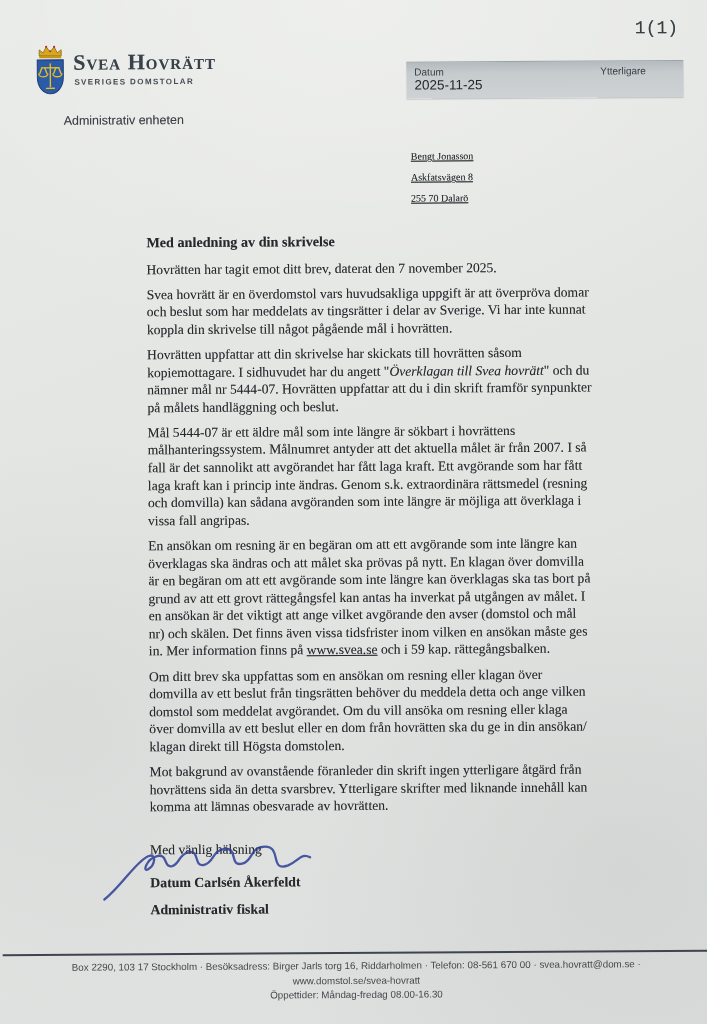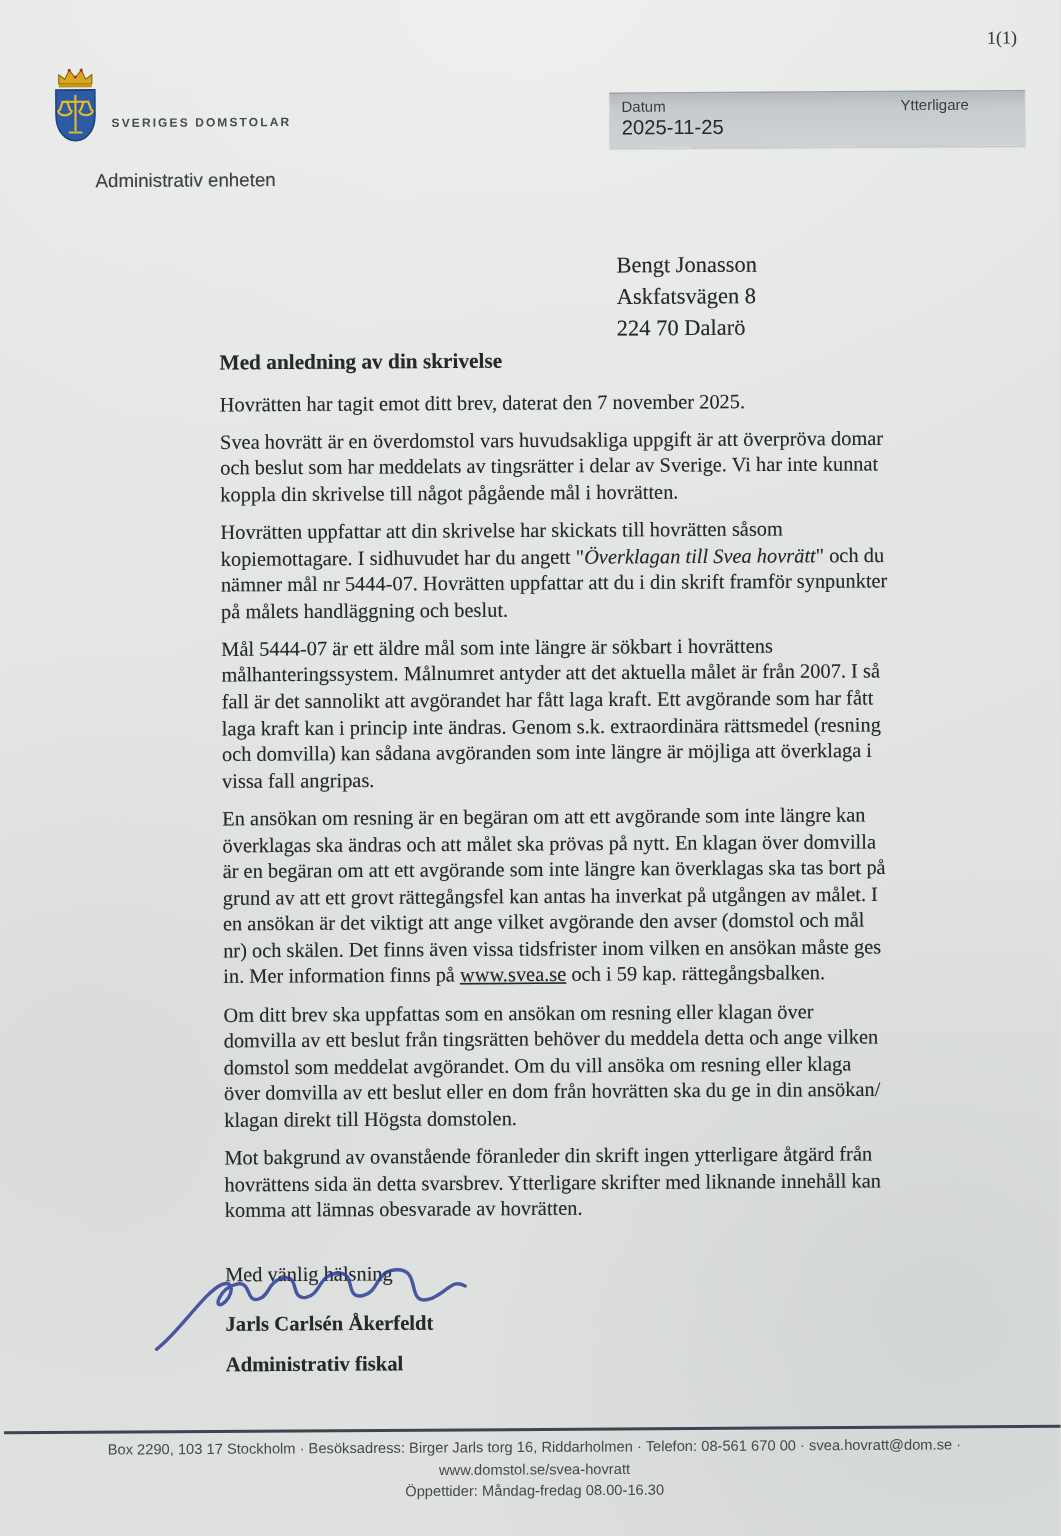--- a/index.html
+++ b/index.html
@@ -13,42 +13,42 @@
     position:absolute;inset:0;
     background:
       radial-gradient(120% 60% at 50% 0%, rgba(255,255,255,0.30), rgba(255,255,255,0) 60%),
       radial-gradient(70% 45% at 88% 85%, rgba(110,120,116,0.10), rgba(0,0,0,0) 70%),
       radial-gradient(60% 40% at 8% 70%, rgba(110,120,116,0.08), rgba(0,0,0,0) 70%),
       linear-gradient(158deg,#e8eae7 0%,#e3e5e3 45%,#dcdfdd 100%);
   }
   .content{position:absolute;inset:0;transform:rotate(-0.35deg);}
   .soft{text-shadow:0 0 0.5px rgba(38,41,44,0.35);}
 
-  .page-number{position:absolute;top:20px;right:26px;font-family:Liberation Serif, serif;
-    font-size:12px;color:#3a3e44;text-align:right;}
+  .page-number{position:absolute;top:20px;right:26px;font-family:Liberation Mono, monospace;
+    font-size:18px;color:#3a3e44;text-align:right;}
 
   
   .coa{position:absolute;left:38px;top:42px;width:30px;height:52px;}
   .wordmark{position:absolute;left:76px;top:48px;font-variant:small-caps;
     font-size:22px;letter-spacing:1px;color:#39414a;font-weight:600;}
   .org-sub{position:absolute;left:77px;top:76px;font-family:"Liberation Sans",sans-serif;
     font-size:8px;font-weight:700;letter-spacing:1.4px;color:#454b52;text-transform:uppercase;}
   .department{position:absolute;left:66px;top:112px;font-family:"Liberation Sans",sans-serif;
     font-size:12.5px;color:#3d4146;}
 
   .datebox{position:absolute;left:409px;top:62px;width:277px;height:36px;
     background:linear-gradient(180deg,#b4babe 0,#c6cbce 30%,#ced2d4 100%);
     border-top:1px solid #9aa1a7;box-shadow:0 1px 1px rgba(120,126,130,0.35);}
   .datebox .lbl{font-family:"Liberation Sans",sans-serif;font-size:10px;color:#383d42;}
   .datebox .date-lbl{position:absolute;left:8px;top:4px;}
   .datebox .date-val{position:absolute;left:8px;top:15px;font-family:"Liberation Sans",sans-serif;
     font-size:13.5px;font-weight:400;color:#24272b;}
   .datebox .diary-lbl{position:absolute;left:194px;top:4px;}
 
-  .recipient{position:absolute;left:413px;top:168px;font-size:15px;line-height:21px;color:#26292c;}
+  .recipient{position:absolute;left:413px;top:146px;font-size:10px;line-height:21px;color:#26292c;text-decoration:underline;}
 
   
   .body-col{position:absolute;left:148px;top:233px;width:445px;font-size:13.6px;line-height:17.6px;}
   .subject{font-weight:700;font-size:14.2px;margin:0 0 9px 0;}
   .para{margin:0 0 7.5px 0;}
   .run-italic{font-style:italic;}
   .run-underline{text-decoration:underline;}
 
   
   .closing{position:absolute;left:148px;top:821px;font-size:13.6px;margin-top:20px;}
@@ -84,52 +84,53 @@
         <line x1="6.5" y1="24" x2="23.5" y2="24"></line>
         <path d="M3.5 30 A4.5 3 0 0 0 12.5 30"></path>
         <path d="M17.5 30 A4.5 3 0 0 0 26.5 30"></path>
         <line x1="6.5" y1="24" x2="4.5" y2="29.5"></line>
         <line x1="9.5" y1="24" x2="11.5" y2="29.5"></line>
         <line x1="20.5" y1="24" x2="18.5" y2="29.5"></line>
         <line x1="23.5" y1="24" x2="25.5" y2="29.5"></line>
         <line x1="11" y1="44.5" x2="19" y2="44.5"></line>
       </g>
     </svg>
+    <div class="wordmark soft">Svea Hovrätt</div>
     <div class="org-sub">SVERIGES DOMSTOLAR</div>
     <div class="department soft">Administrativ enheten</div>
 
     <div class="datebox">
       <div class="lbl date-lbl">Datum</div>
       <div class="date-val">2025-11-25</div>
       <div class="lbl diary-lbl">Ytterligare</div>
     </div>
 
     <div class="recipient soft">
       <div>Bengt Jonasson</div>
       <div>Askfatsvägen 8</div>
-      <div>224 70 Dalarö</div>
+      <div>255 70 Dalarö</div>
     </div>
 
     <div class="body-col soft">
       <p class="subject">Med anledning av din skrivelse</p>
 
     <p class="para"><span>Hovrätten har tagit emot ditt brev, daterat den 7 november 2025.</span></p>
         <p class="para"><span>Svea hovrätt är en överdomstol vars huvudsakliga uppgift är att överpröva domar och beslut som har meddelats av tingsrätter i delar av Sverige. Vi har inte kunnat koppla din skrivelse till något pågående mål i hovrätten.</span></p>
         <p class="para"><span>Hovrätten uppfattar att din skrivelse har skickats till hovrätten såsom kopiemottagare. I sidhuvudet har du angett "</span><span class="run-italic">Överklagan till Svea hovrätt</span><span>" och du nämner mål nr 5444-07. Hovrätten uppfattar att du i din skrift framför synpunkter på målets handläggning och beslut.</span></p>
         <p class="para"><span>Mål 5444-07 är ett äldre mål som inte längre är sökbart i hovrättens målhanteringssystem. Målnumret antyder att det aktuella målet är från 2007. I så fall är det sannolikt att avgörandet har fått laga kraft. Ett avgörande som har fått laga kraft kan i princip inte ändras. Genom s.k. extraordinära rättsmedel (resning och domvilla) kan sådana avgöranden som inte längre är möjliga att överklaga i vissa fall angripas.</span></p>
         <p class="para"><span>En ansökan om resning är en begäran om att ett avgörande som inte längre kan överklagas ska ändras och att målet ska prövas på nytt. En klagan över domvilla är en begäran om att ett avgörande som inte längre kan överklagas ska tas bort på grund av att ett grovt rättegångsfel kan antas ha inverkat på utgången av målet. I en ansökan är det viktigt att ange vilket avgörande den avser (domstol och mål nr) och skälen. Det finns även vissa tidsfrister inom vilken en ansökan måste ges in. Mer information finns på </span><span class="run-underline">www.svea.se</span><span> och i 59 kap. rättegångsbalken.</span></p>
         <p class="para"><span>Om ditt brev ska uppfattas som en ansökan om resning eller klagan över domvilla av ett beslut från tingsrätten behöver du meddela detta och ange vilken domstol som meddelat avgörandet. Om du vill ansöka om resning eller klaga över domvilla av ett beslut eller en dom från hovrätten ska du ge in din ansökan/ klagan direkt till Högsta domstolen.</span></p>
         <p class="para"><span>Mot bakgrund av ovanstående föranleder din skrift ingen ytterligare åtgärd från hovrättens sida än detta svarsbrev. Ytterligare skrifter med liknande innehåll kan komma att lämnas obesvarade av hovrätten.</span></p>
       </div>
 
     <div class="closing soft">Med vänlig hälsning</div>
     <svg class="signature-svg" viewBox="0 0 212 64">
       <path d="M2 62 C 18 50, 34 24, 46 19 C 55 15.5, 53 28, 46 32 C 40 35.5, 44 22, 55 19 C 66 16, 61 31, 70 29 C 78 27, 76 17, 87 15 C 98 13, 91 30, 102 28 C 112 26, 110 13, 123 12 C 136 11, 127 30, 140 27 C 151 24.5, 148 10, 163 10 C 180 10, 167 36, 186 29 C 197 24.5, 199 16, 208 21" fill="none" stroke="#2e3e96" stroke-width="2.3" stroke-linecap="round" opacity="0.85"></path>
     </svg>
-    <div class="signer-name soft">Jarls Carlsén Åkerfeldt</div>
+    <div class="signer-name soft">Datum Carlsén Åkerfeldt</div>
     <div class="signer-title soft">Administrativ fiskal</div>
 
     <div class="footer-rule" style="background: rgb(62, 68, 80);"></div>
     <div class="footer">
       <div>Box 2290, 103 17 Stockholm · Besöksadress: Birger Jarls torg 16, Riddarholmen · Telefon: 08-561 670 00 · svea.hovratt@dom.se ·</div>
       <div>www.domstol.se/svea-hovratt</div>
       <div>Öppettider: Måndag-fredag 08.00-16.30</div>
     </div>
 
   </div>

